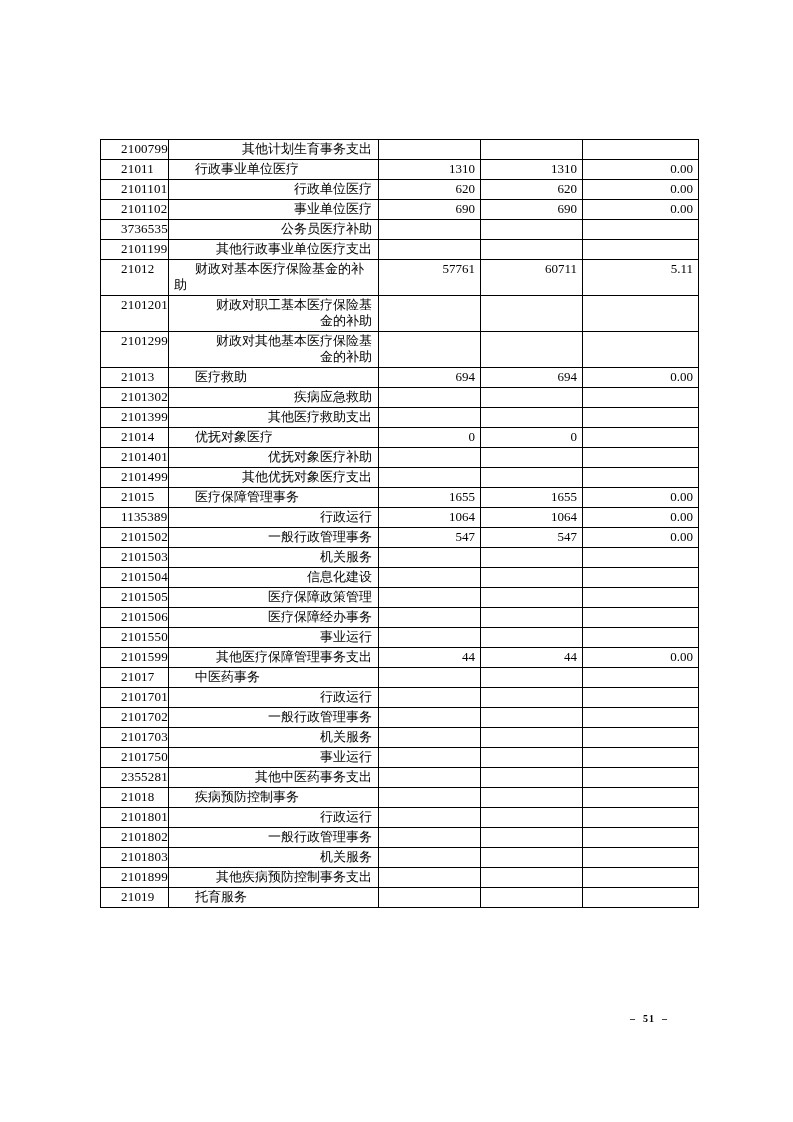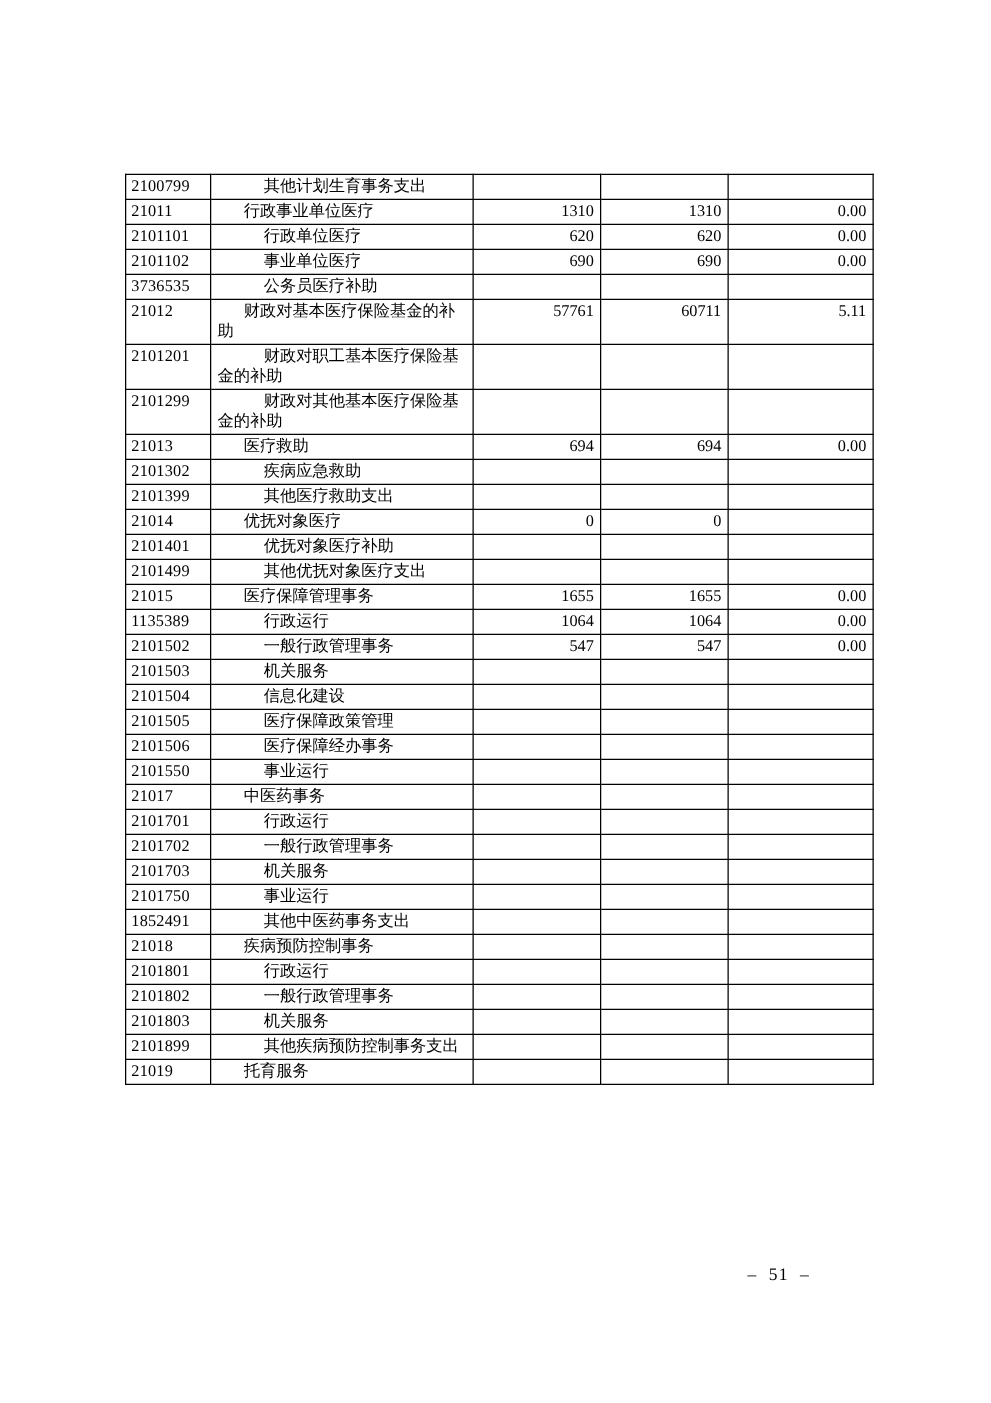--- a/index.html
+++ b/index.html
@@ -22,36 +22,37 @@
     width: 598px;
   }
   td {
     border: 1px solid #000;
     font-size: 13px;
     line-height: 16px;
     padding: 1px 2px 2px 2px;
     vertical-align: top;
     overflow: hidden;
   }
-  td.code { padding-left: 4px; letter-spacing: 0.2px; }
+  td.code { padding-left: 20px; letter-spacing: 0.2px; }
   td.name {
     padding-left: 5px;
     padding-right: 6px;
     white-space: pre-line;
   }
   td.name.lvl1 { text-indent: 21px; }
-  td.name.lvl2 { text-indent: 37px; }
+  td.name.lvl2 { text-indent: 37px; text-align: right; }
   td.num { text-align: right; padding-right: 5px; }
   .page-number {
     position: absolute;
-    left: 598px;
+    left: 630px;
     top: 1013px;
-    font-size: 14px;
+    font-size: 10px;
     letter-spacing: 1px;
     white-space: pre;
+    font-weight: bold;
   }
 </style>
 </head>
 <body>
 
 <div class="page">
 
   <div class="table-wrap">
     <table class="budget">
       <colgroup>
@@ -91,20 +92,27 @@
             <td class="num">0.00</td>
           </tr>
           <tr>
             <td class="code">3736535</td>
             <td class="name lvl2">公务员医疗补助</td>
             <td class="num"></td>
             <td class="num"></td>
             <td class="num"></td>
           </tr>
           <tr>
+            <td class="code">2101199</td>
+            <td class="name lvl2">其他行政事业单位医疗支出</td>
+            <td class="num"></td>
+            <td class="num"></td>
+            <td class="num"></td>
+          </tr>
+          <tr>
             <td class="code">21012</td>
             <td class="name lvl1">财政对基本医疗保险基金的补
 助</td>
             <td class="num">57761</td>
             <td class="num">60711</td>
             <td class="num">5.11</td>
           </tr>
           <tr>
             <td class="code">2101201</td>
             <td class="name lvl2">财政对职工基本医疗保险基
@@ -213,20 +221,27 @@
             <td class="num"></td>
           </tr>
           <tr>
             <td class="code">2101550</td>
             <td class="name lvl2">事业运行</td>
             <td class="num"></td>
             <td class="num"></td>
             <td class="num"></td>
           </tr>
           <tr>
+            <td class="code">2101599</td>
+            <td class="name lvl2">其他医疗保障管理事务支出</td>
+            <td class="num">44</td>
+            <td class="num">44</td>
+            <td class="num">0.00</td>
+          </tr>
+          <tr>
             <td class="code">21017</td>
             <td class="name lvl1">中医药事务</td>
             <td class="num"></td>
             <td class="num"></td>
             <td class="num"></td>
           </tr>
           <tr>
             <td class="code">2101701</td>
             <td class="name lvl2">行政运行</td>
             <td class="num"></td>
@@ -248,21 +263,21 @@
             <td class="num"></td>
           </tr>
           <tr>
             <td class="code">2101750</td>
             <td class="name lvl2">事业运行</td>
             <td class="num"></td>
             <td class="num"></td>
             <td class="num"></td>
           </tr>
           <tr>
-            <td class="code">1852491</td>
+            <td class="code">2355281</td>
             <td class="name lvl2">其他中医药事务支出</td>
             <td class="num"></td>
             <td class="num"></td>
             <td class="num"></td>
           </tr>
           <tr>
             <td class="code">21018</td>
             <td class="name lvl1">疾病预防控制事务</td>
             <td class="num"></td>
             <td class="num"></td>

